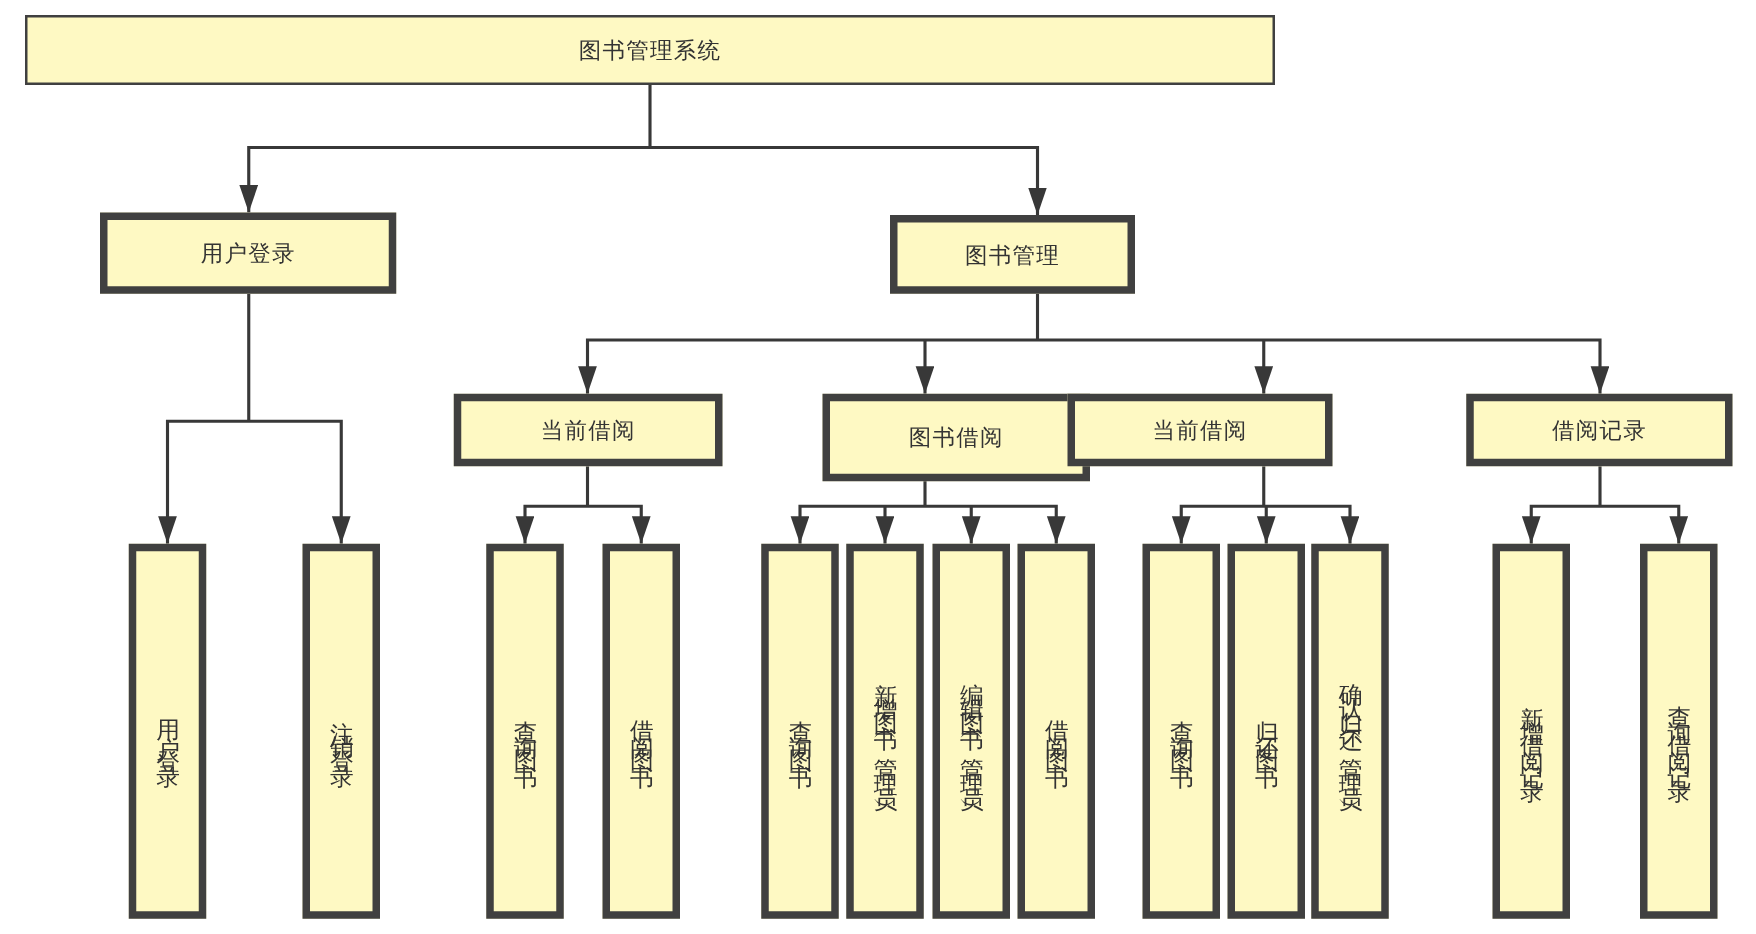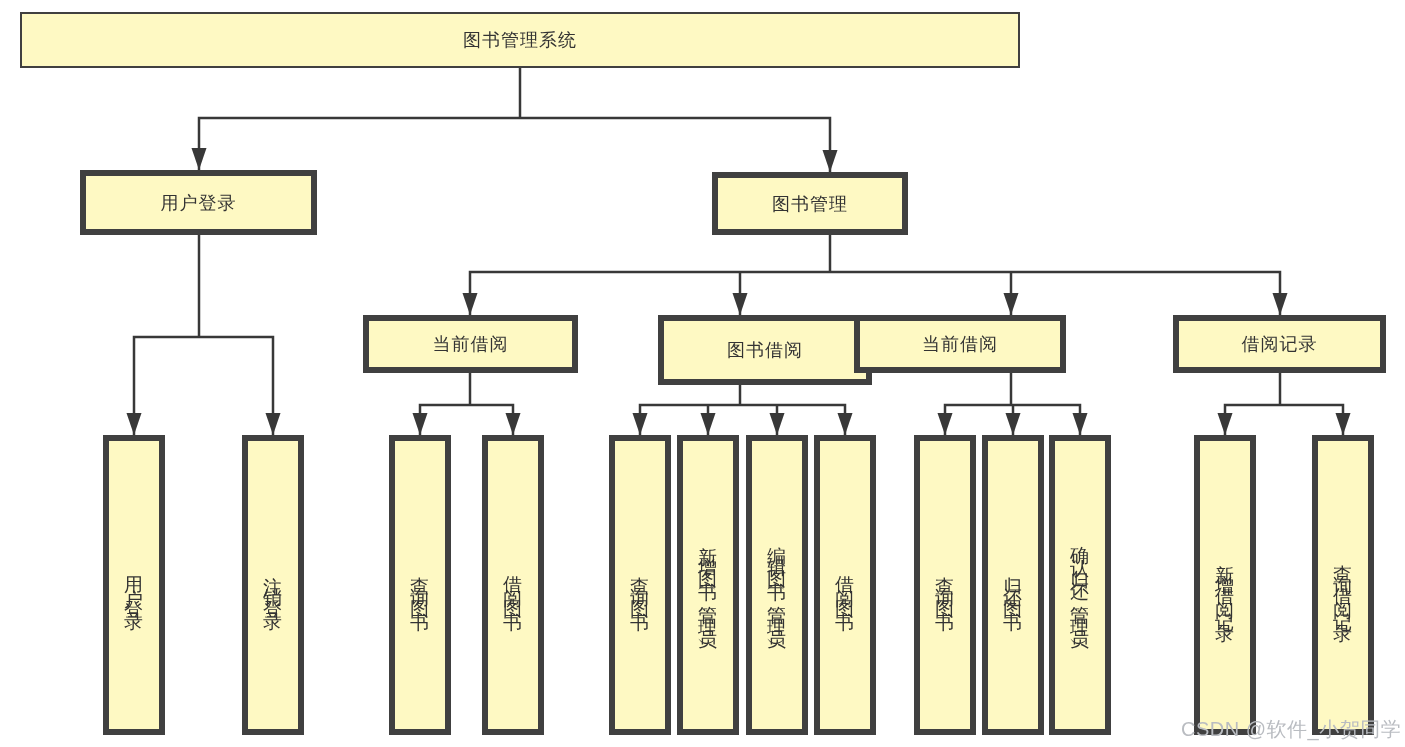--- a/index.html
+++ b/index.html
@@ -158,15 +158,14 @@
     <span>确认归还（管理员）</span>
   </div>
 
   <div class="node leaf" style="left:1194px;">
     <span>新增借阅记录</span>
   </div>
   <div class="node leaf" style="left:1312px;">
     <span>查询借阅记录</span>
   </div>
 
-  <div id="watermark">CSDN @软件_小贺同学</div>
 
 </div>
 
 </body></html>

